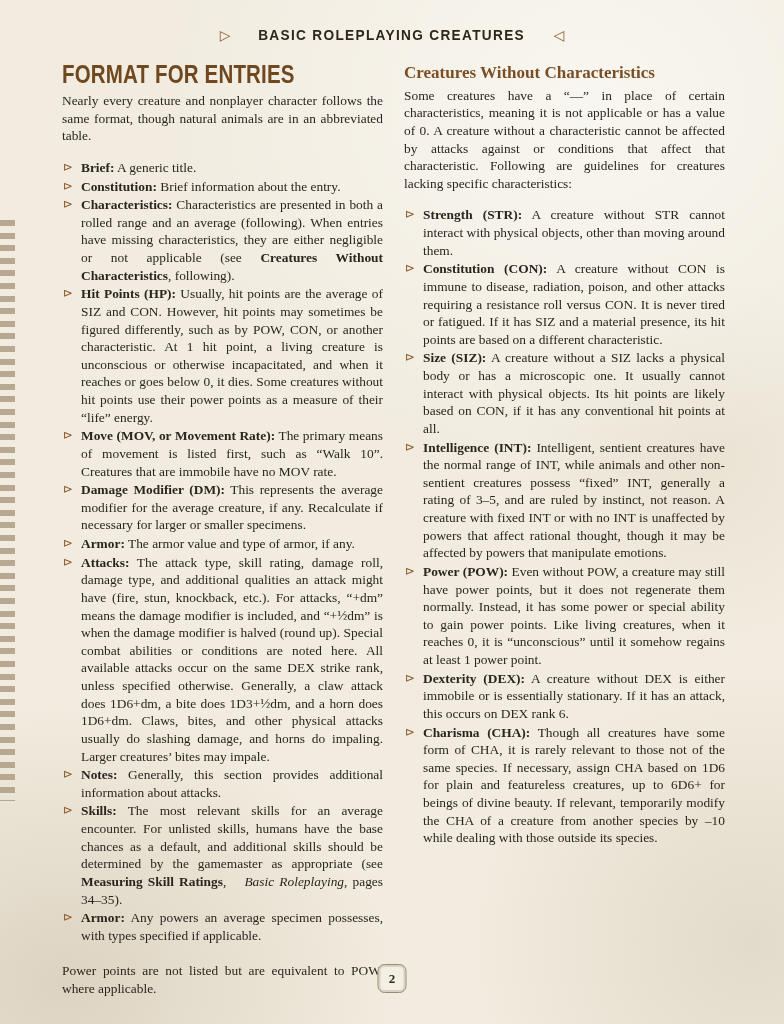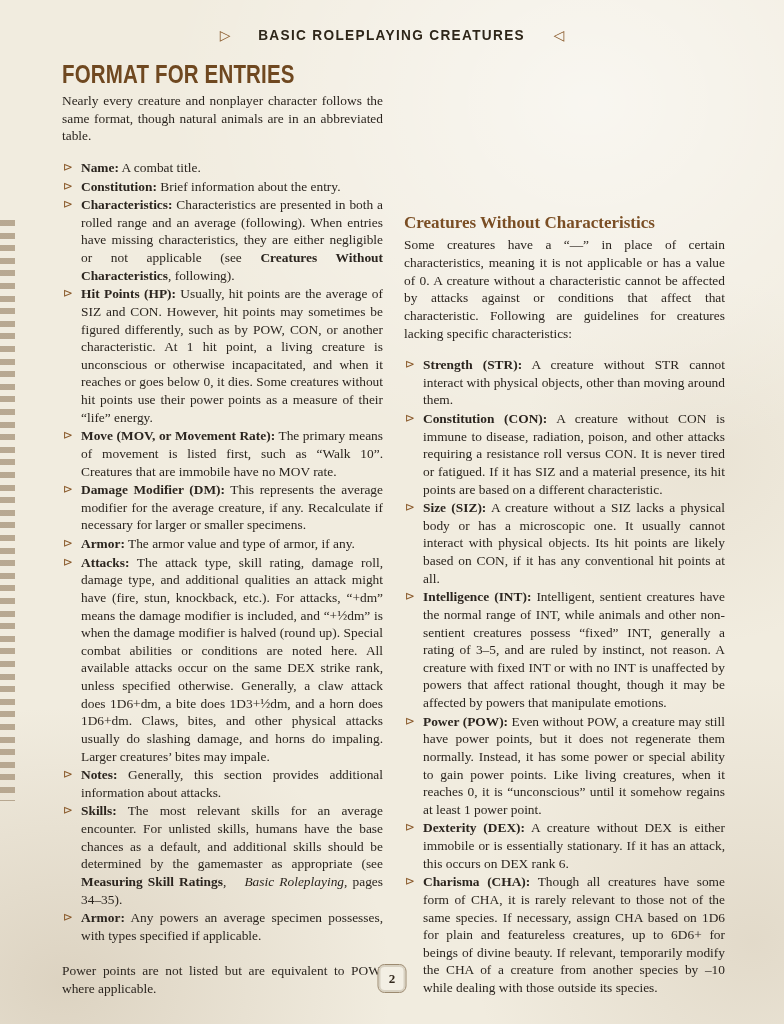--- a/index.html
+++ b/index.html
@@ -50,21 +50,20 @@
     transform: scaleX(0.88);
     transform-origin: center;
     white-space: nowrap;
   }
   .columns {
     position: absolute;
     top: 62px; left: 62px;
     width: 663px;
     display: flex;
     gap: 21px;
-    align-items: flex-end;
   }
   .col { width: 321px; font-size: 13.4px; line-height: 1.315; text-align: justify; }
   .col h1 {
     margin: 0 0 5px 0;
     font-family: "Liberation Sans", sans-serif;
     font-weight: bold;
     font-size: 25px;
     line-height: 1.0;
     color: #6f4820;
     letter-spacing: 0.2px;
@@ -128,21 +127,21 @@
     <span class="header-title">BASIC ROLEPLAYING CREATURES</span>
     <span class="orn">◁</span>
   </header>
 
   <main class="columns">
 
     <section class="col">
       <h1>FORMAT FOR ENTRIES</h1>
       <p class="intro">Nearly every creature and nonplayer character follows the same format, though natural animals are in an abbreviated table.</p>
       <ul class="entry-list">
-          <li><span class="bullet">⊳</span><span><span class="bold">Name:</span><span> A combat title.</span></span></li>
+          <li><span class="bullet">⊳</span><span><span class="bold">Brief:</span><span> A generic title.</span></span></li>
           <li><span class="bullet">⊳</span><span><span class="bold">Constitution:</span><span> Brief information about the entry.</span></span></li>
           <li><span class="bullet">⊳</span><span><span class="bold">Characteristics:</span><span> Characteristics are presented in both a rolled range and an average (following). When entries have missing characteristics, they are either negligible or not applicable (see </span><span class="bold">Creatures Without Characteristics</span><span>, following).</span></span></li>
           <li><span class="bullet">⊳</span><span><span class="bold">Hit Points (HP):</span><span> Usually, hit points are the average of SIZ and CON. However, hit points may sometimes be figured differently, such as by POW, CON, or another characteristic. At 1 hit point, a living creature is unconscious or otherwise incapacitated, and when it reaches or goes below 0, it dies. Some creatures without hit points use their power points as a measure of their “life” energy.</span></span></li>
           <li><span class="bullet">⊳</span><span><span class="bold">Move (MOV, or Movement Rate):</span><span> The primary means of movement is listed first, such as “Walk 10”. Creatures that are immobile have no MOV rate.</span></span></li>
           <li><span class="bullet">⊳</span><span><span class="bold">Damage Modifier (DM):</span><span> This represents the average modifier for the average creature, if any. Recalculate if necessary for larger or smaller specimens.</span></span></li>
           <li><span class="bullet">⊳</span><span><span class="bold">Armor:</span><span> The armor value and type of armor, if any.</span></span></li>
           <li><span class="bullet">⊳</span><span><span class="bold">Attacks:</span><span> The attack type, skill rating, damage roll, damage type, and additional qualities an attack might have (fire, stun, knockback, etc.). For attacks, “+dm” means the damage modifier is included, and “+½dm” is when the damage modifier is halved (round up). Special combat abilities or conditions are noted here. All available attacks occur on the same DEX strike rank, unless specified otherwise. Generally, a claw attack does 1D6+dm, a bite does 1D3+½dm, and a horn does 1D6+dm. Claws, bites, and other physical attacks usually do slashing damage, and horns do impaling. Larger creatures’ bites may impale.</span></span></li>
           <li><span class="bullet">⊳</span><span><span class="bold">Notes:</span><span> Generally, this section provides additional information about attacks.</span></span></li>
           <li><span class="bullet">⊳</span><span><span class="bold">Skills:</span><span> The most relevant skills for an average encounter. For unlisted skills, humans have the base chances as a default, and additional skills should be determined by the gamemaster as appropriate (see </span><span class="bold">Measuring Skill Ratings</span><span>, </span><span class="italic">Basic Roleplaying</span><span>, pages 34–35).</span></span></li>
           <li><span class="bullet">⊳</span><span><span class="bold">Armor:</span><span> Any powers an average specimen possesses, with types specified if applicable.</span></span></li>

